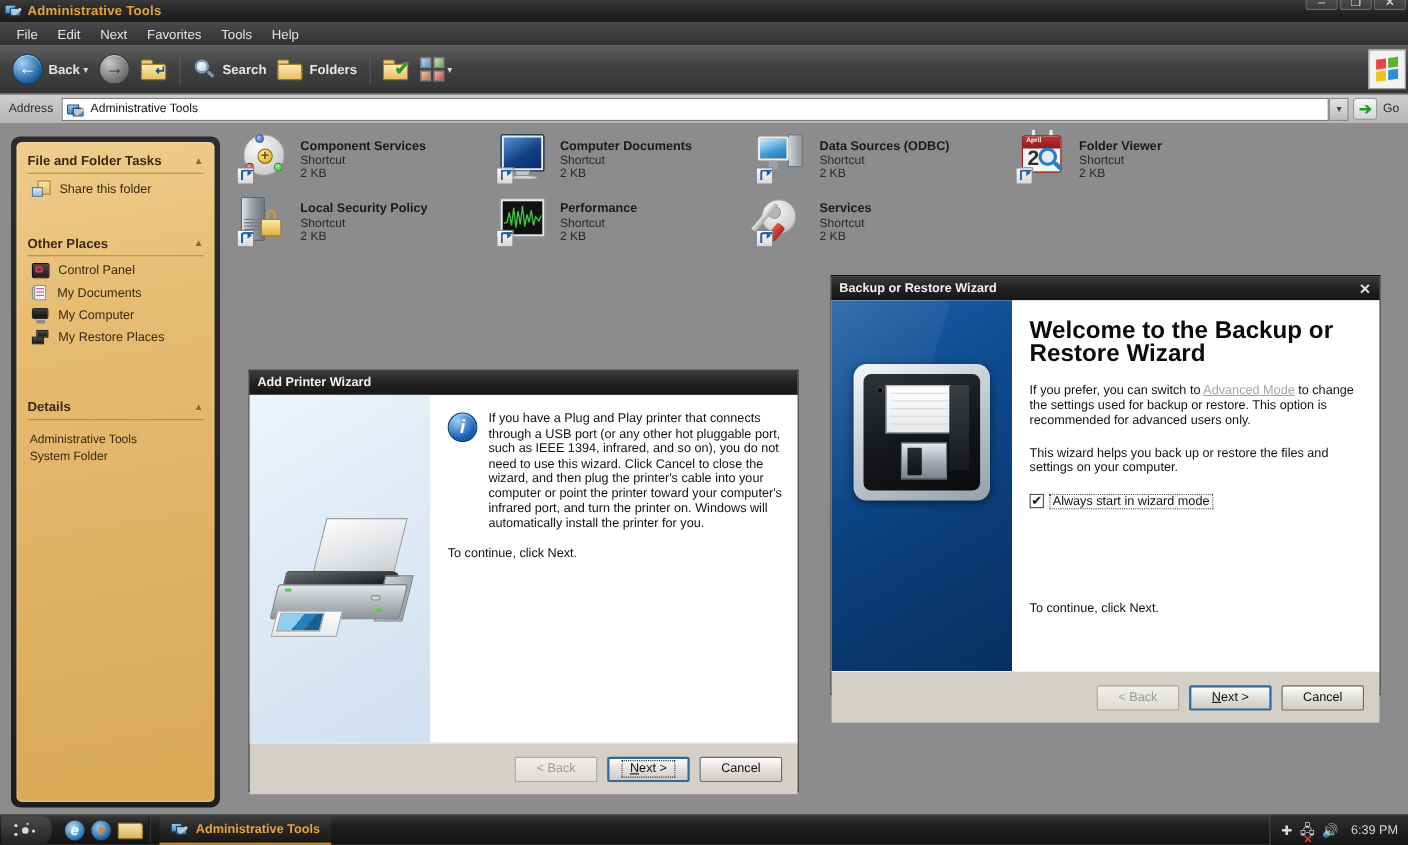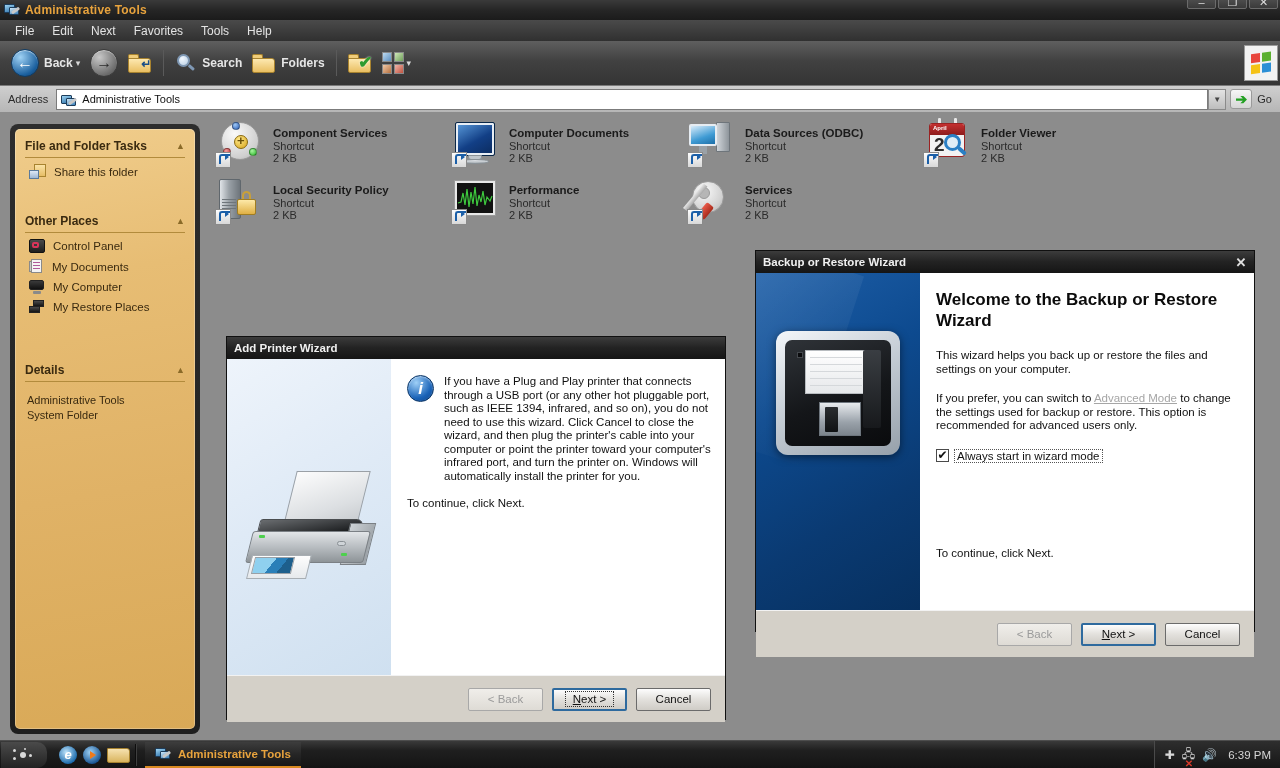--- a/index.html
+++ b/index.html
@@ -290,21 +290,21 @@
     height: 22px; background: linear-gradient(180deg,#3c3c3c 0%,#232323 48%,#151515 100%);
     display: flex; align-items: center; padding-left: 7px;
     color: #f0f0f0; font-size: 11.5px; font-weight: bold;
     justify-content: space-between;
   }
   .wiz-close { width: 22px; height:18px; margin-right:2px; display:flex;align-items:center;justify-content:center;
     color:#e0e0e0; font-size: 13px; }
   .wiz-body { display: flex; background: #fff; }
   .wiz-left { flex: 0 0 auto; position: relative; overflow:hidden; }
   .wiz-right { flex: 1; padding: 16px 14px 0 16px; }
-  .wiz-h1 { font-size: 17px; font-weight: bold; color: #0b0b0b; line-height: 21px; margin: 0 0 18px 0; }
+  .wiz-h1 { font-size: 22px; font-weight: bold; color: #0b0b0b; line-height: 21px; margin: 0 0 18px 0; }
   .wiz-p { font-size: 11.5px; color: #111; line-height: 13.5px; margin: 0 0 16px 0; }
   .wiz-note { display: flex; gap: 10px; margin-bottom: 14px; }
   .info-icon {
     width: 27px; height: 27px; border-radius: 50%; flex: 0 0 auto;
     background: radial-gradient(circle at 33% 27%, #9fd0f7, #1a63b8 62%, #0c3f82);
     border: 1px solid #0a3566; box-shadow: inset 0 1px 2px rgba(255,255,255,.55);
     color: #fff; font-size: 17px; font-weight: bold; font-style: italic;
     display:flex;align-items:center;justify-content:center; line-height:1;
   }
   .wiz-footer {
@@ -811,22 +811,22 @@
                 <i></i>
                 <i></i>
               </div>
             <div class="fl-rightdark"></div>
             <div class="fl-shutter"></div>
           </div>
         </div>
       </div>
       <div class="wiz-right">
         <div class="wiz-h1">Welcome to the Backup or Restore Wizard</div>
+        <div class="wiz-p"><span>If you prefer, you can switch to </span><span class="link-disabled">Advanced Mode</span><span> to change the settings used for backup or restore. This option is recommended for advanced users only.</span></div>
         <div class="wiz-p">This wizard helps you back up or restore the files and settings on your computer.</div>
-        <div class="wiz-p"><span>If you prefer, you can switch to </span><span class="link-disabled">Advanced Mode</span><span> to change the settings used for backup or restore. This option is recommended for advanced users only.</span></div>
         <div class="checkrow">
           <div class="checkbox">
             <span>✔</span>
           </div>
           <div class="check-label">Always start in wizard mode</div>
         </div>
         <div class="wiz-p" style="margin-top:84px">To continue, click Next.</div>
       </div>
     </div>
     <div class="wiz-footer">

